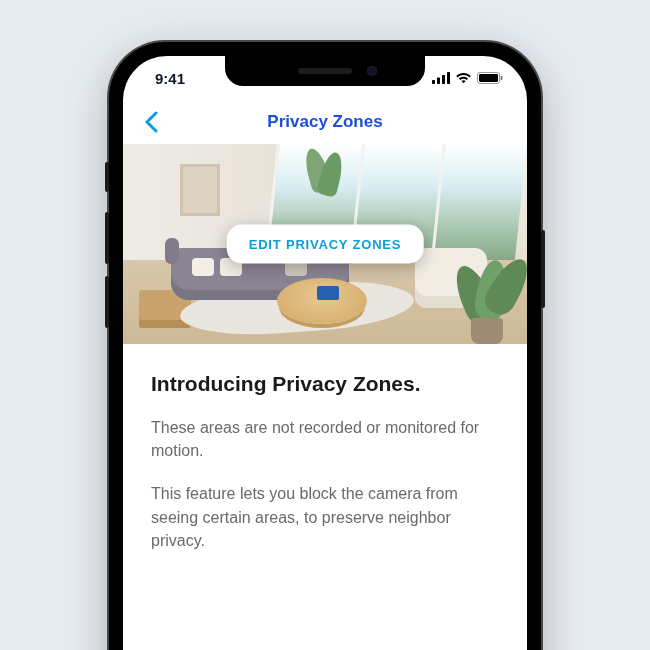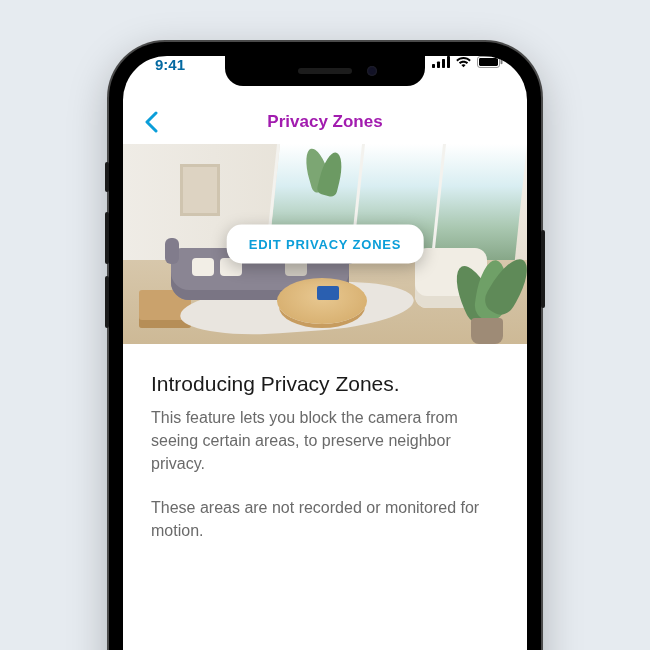--- a/index.html
+++ b/index.html
@@ -58,26 +58,26 @@
       width: 54px; height: 6px; background: #1c1c1c; border-radius: 3px;
     }
     .camera-dot {
       width: 10px; height: 10px; background: #121226; border-radius: 50%;
       position: absolute; right: 48px; top: 10px;
       box-shadow: inset 0 0 2px #333;
     }
     .status-bar {
       height: 44px;
       display: flex;
-      align-items: flex-start;
+      align-items: center;
       justify-content: space-between;
       padding: 0 24px 0 32px;
       font-size: 15px;
       font-weight: 600;
-      color: #0369a1;
+      color: #0f172a;
     }
     .status-right { display: flex; align-items: center; gap: 5px; }
     .status-right svg { display: block; }
 
     .nav-bar {
       height: 44px;
       position: relative;
       display: flex;
       align-items: center;
       justify-content: center;
@@ -88,21 +88,21 @@
       left: 14px;
       top: 50%;
       transform: translateY(-50%);
       width: 28px; height: 28px;
       display: flex; align-items: center; justify-content: center;
       cursor: pointer;
     }
     .nav-title {
       font-size: 17px;
       font-weight: 600;
-      color: #a21caf;
+      color: #1d4ed8;
     }
 
     .hero {
       width: 100%;
       height: 200px;
       position: relative;
       overflow: hidden;
       background: linear-gradient(180deg, #f6f5f1 0%, #ece6db 40%, #d9cfbf 100%);
     }
     
@@ -168,23 +168,23 @@
       box-shadow: 0 4px 16px rgba(0,0,0,0.25);
       cursor: pointer;
       white-space: nowrap;
     }
 
     .content {
       padding: 28px 28px 0 28px;
     }
     .intro-title {
       font-size: 21px;
-      font-weight: 400;
+      font-weight: 700;
       color: #1a1a1a;
-      margin-bottom: 10px;
+      margin-bottom: 20px;
     }
     .intro-body {
       font-size: 16px;
       line-height: 1.45;
       color: #6a6a6a;
       margin-bottom: 20px;
     }
   </style>
 </head>
 <body>
@@ -255,18 +255,18 @@
           <div class="leaf l2"></div>
           <div class="leaf l3"></div>
         <div class="pot"></div>
       </div>
 
       <div class="edit-pill">EDIT PRIVACY ZONES</div>
     </div>
 
     <div class="content">
       <div class="intro-title">Introducing Privacy Zones.</div>
+      <div class="intro-body">These areas are not recorded or monitored for motion.</div>
       <div class="intro-body">This feature lets you block the camera from seeing certain areas, to preserve neighbor privacy.</div>
-      <div class="intro-body">These areas are not recorded or monitored for motion.</div>
     </div>
 
   </div>
 </div>
 
 </body></html>

